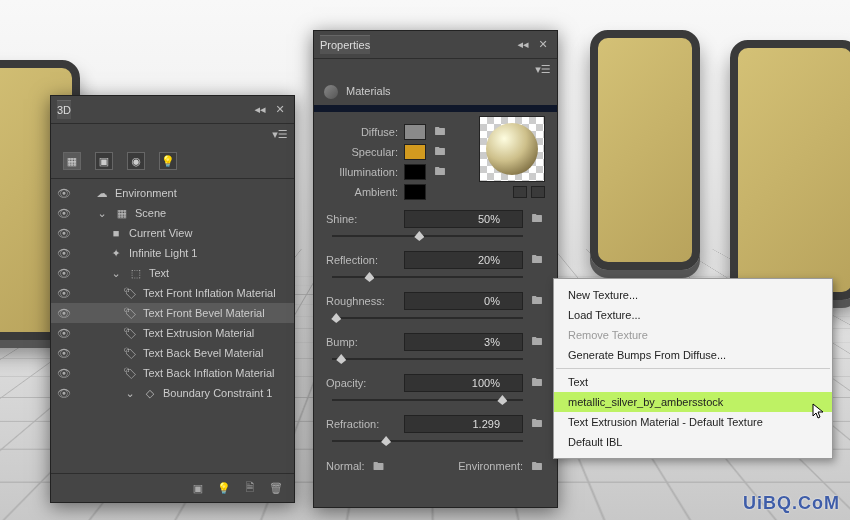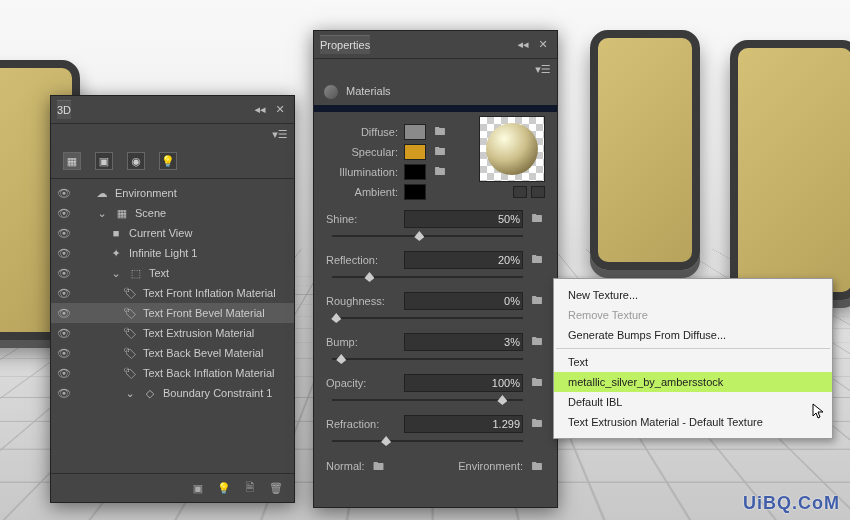--- a/index.html
+++ b/index.html
@@ -35,21 +35,21 @@
 .crow label{width:72px;text-align:right;color:#bbb}
 .sw{width:22px;height:16px;border:1px solid #222}
 .fic{width:16px;height:14px;color:#aaa;display:flex;align-items:center;justify-content:center}
 .preview{position:absolute;right:12px;top:4px;width:66px;height:66px;background:repeating-conic-gradient(#ccc 0 25%,#fff 0 50%) 0 0/14px 14px;border:1px solid #222}
 .preview::after{content:"";position:absolute;inset:6px;border-radius:50%;background:radial-gradient(circle at 35% 30%,#fefde0,#cdbf8a 45%,#6a5a30 90%)}
 .pvb{position:absolute;right:12px;top:74px;display:flex;gap:4px}
 .pvb span{width:14px;height:12px;background:#3a3a3a;border:1px solid #222}
 .slrow{margin:10px 0 2px}
 .slrow .top{display:flex;align-items:center}
 .slrow label{flex:0 0 72px;color:#bbb}
-.slrow .val{flex:1;text-align:right;background:#333;border:1px solid #222;padding:2px 2px;margin:0 6px;color:#ddd}
+.slrow .val{flex:1;text-align:right;background:#333;border:1px solid #222;padding:2px 22px;margin:0 6px;color:#ddd}
 .track{position:relative;height:10px;margin:3px 0 0 6px}
 .track::before{content:"";position:absolute;left:0;right:22px;top:4px;height:2px;background:#2a2a2a}
 .knob{position:absolute;top:0;width:10px;height:10px;background:#ccc;transform:translateX(-50%);clip-path:polygon(50% 0,100% 60%,50% 100%,0 60%)}
 .nrow{display:flex;align-items:flex-start;margin-top:14px;gap:6px}
 .nrow label{color:#bbb}
 
 .ctx{position:absolute;left:553px;top:278px;width:280px;background:#f4f4f4;border:1px solid #9a9a9a;box-shadow:2px 3px 8px rgba(0,0,0,.35);color:#222;padding:6px 0}
 .ctx .mi{padding:4px 14px}
 .ctx .mi.dis{color:#9a9a9a}
 .ctx .mi.hov{background:#bef264}
@@ -272,27 +272,28 @@
       <span class="fic">🖿</span>
       <span style="flex:1"></span>
       <label>Environment:</label>
       <span class="fic">🖿</span>
     </div>
   </div>
 </div>
 
 <div class="ctx" id="ctx">
     <div class="mi">New Texture...</div>
+    <div class="mi">Load Texture...</div>
     <div class="mi dis">Remove Texture</div>
     <div class="mi">Generate Bumps From Diffuse...</div>
     <hr>
     <div class="mi">Text</div>
     <div class="mi hov">metallic_silver_by_ambersstock</div>
+    <div class="mi">Text Extrusion Material - Default Texture</div>
     <div class="mi">Default IBL</div>
-    <div class="mi">Text Extrusion Material - Default Texture</div>
   </div>
 
 <div class="cursor">
 <svg viewBox="0 0 14 18">
       <path d="M1 1 L1 13 L4 10 L6 15 L8 14 L6 9 L11 9 Z" fill="#fff" stroke="#000" stroke-width="1"></path>
     </svg>
 </div>
 
 <div class="wm">UiBQ.CoM</div>
 

